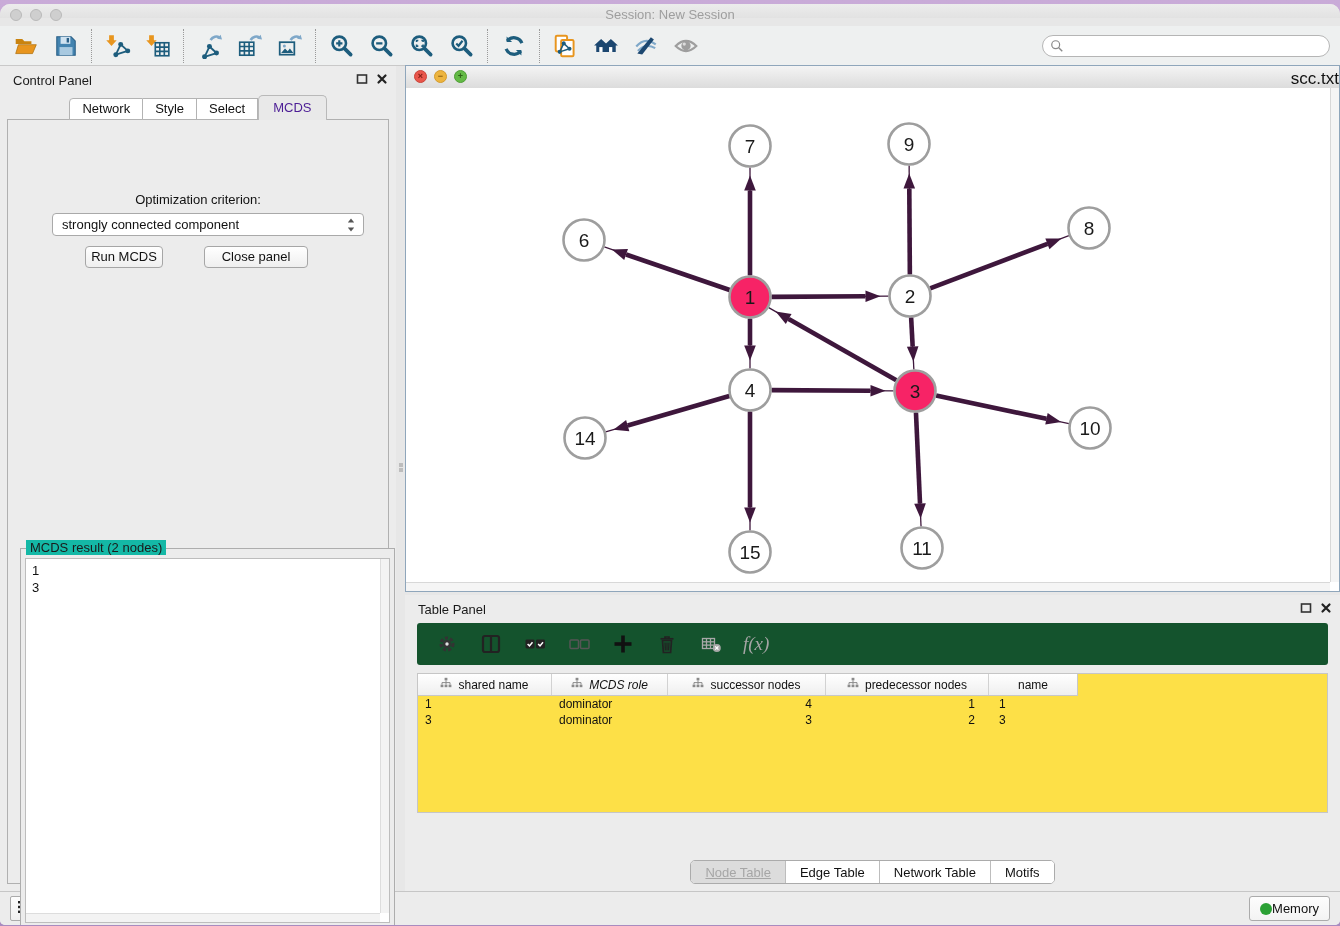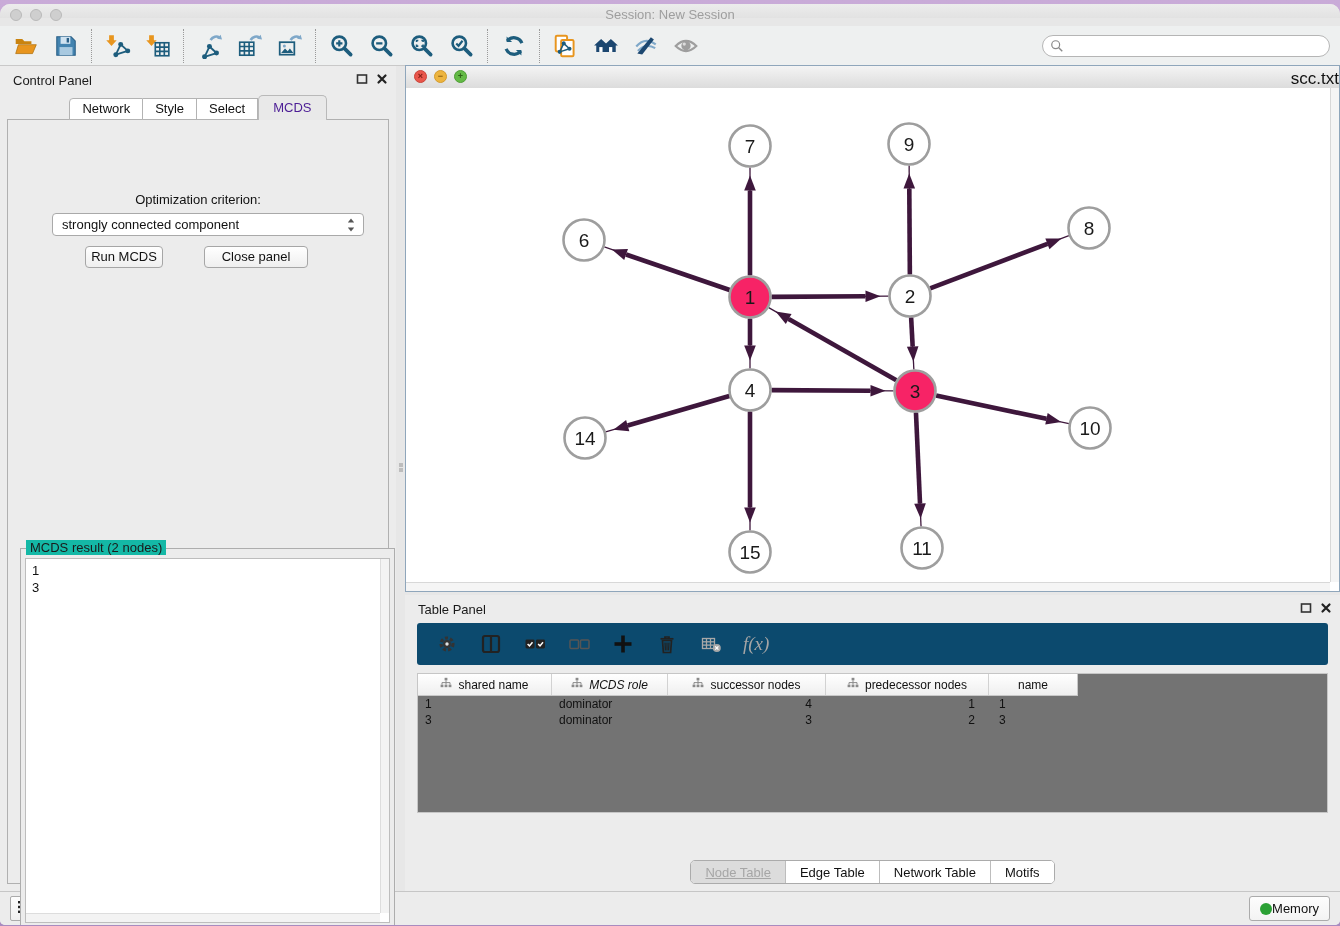--- a/index.html
+++ b/index.html
@@ -93,28 +93,28 @@
   .tl.red{background:#e9564b;border:1px solid #c94439;color:#7d1a12;}
   .tl.yellow{background:#edb43e;border:1px solid #d49c2c;color:#8a5e10;}
   .tl.green{background:#64ba46;border:1px solid #4e9e35;color:#2e6318;}
   .net-title{position:absolute;left:0;right:0;top:3px;text-align:right;font-size:17px;color:#111;}
   .net-canvas{position:absolute;left:0;top:22px;right:9px;bottom:9px;background:#fff;overflow:hidden;}
   .net-vscroll{position:absolute;right:0;top:22px;width:9px;bottom:9px;background:#f5f5f5;border-left:1px solid #d8d8d8;box-sizing:border-box;}
   .net-hscroll{position:absolute;left:0;right:9px;bottom:0;height:9px;background:#f5f5f5;border-top:1px solid #d8d8d8;box-sizing:border-box;}
   
   .table-panel{position:absolute;left:405px;right:0;top:591px;bottom:33px;background:#ececec;}
   .tp-toolbar{
-    position:absolute;left:12px;right:12px;top:28px;height:42px;background:#0c4a6e;border-radius:3px;
+    position:absolute;left:12px;right:12px;top:28px;height:42px;background:#14532d;border-radius:3px;
     display:flex;align-items:center;gap:20px;padding-left:18px;box-sizing:border-box;
   }
   .tp-toolbar .ticon{width:24px;height:24px;display:flex;align-items:center;justify-content:center;}
   .tp-toolbar .ticon svg{width:22px;height:22px;}
   .fx-label{font-family:"Liberation Serif",serif;font-style:italic;font-size:19px;color:#a5a5a5;}
   .tbl-container{
-    position:absolute;left:12px;right:12px;top:78px;height:140px;background:#737373;border:1px solid #c6c6c6;box-sizing:border-box;
+    position:absolute;left:12px;right:12px;top:78px;height:140px;background:#fde047;border:1px solid #c6c6c6;box-sizing:border-box;
   }
   .tbl-header{display:flex;height:21px;background:linear-gradient(#ffffff,#efefef);border-bottom:1px solid #c8c8c8;width:659px;border-right:1px solid #c8c8c8;box-sizing:content-box;}
   .th-cell{display:flex;align-items:center;justify-content:center;gap:6px;border-right:1px solid #d2d2d2;box-sizing:border-box;font-size:12px;color:#111;}
   .th-cell:last-child{border-right:none;}
   .th-cell svg{width:12px;height:12px;flex:0 0 auto;}
   .tbl-row{display:flex;height:16px;width:659px;font-size:12px;align-items:center;}
   .td-cell{box-sizing:border-box;overflow:hidden;white-space:nowrap;}
   .td-left{text-align:left;padding-left:7px;}
   .td-right{text-align:right;padding-right:14px;}
   .td-name{text-align:left;padding-left:10px;}

